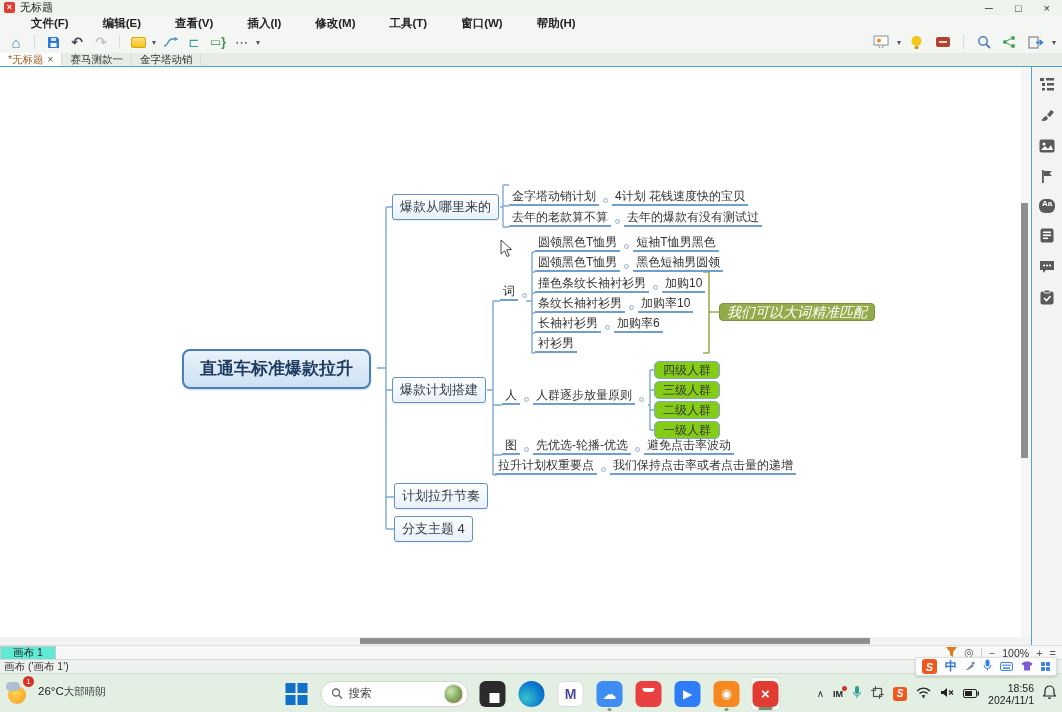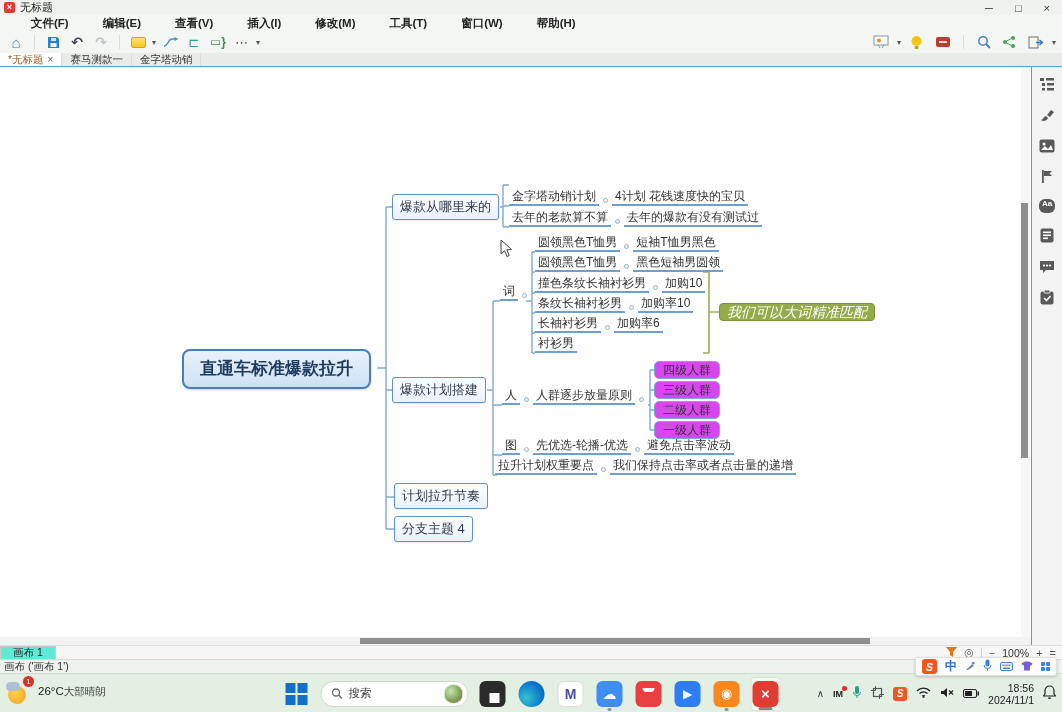--- a/index.html
+++ b/index.html
@@ -38,21 +38,21 @@
   .dtab { padding:0 8px; display:flex; align-items:center; gap:4px; color:#333; border-right:1px solid #d9ded9; }
   .dtab.active { background:#fff; color:#9a5a20; }
   .dtab .tclose { color:#555; font-size:10px; }
   .blueline { height:1px; background:#4aa3d9; }
 
   
   .canvas { position:absolute; left:0; top:67px; width:1031px; height:570px; background:#fff; overflow:hidden; }
   .links { position:absolute; left:0; top:0; }
   .topic-box { position:absolute; border:1.5px solid #6191c5; border-radius:3px; background:linear-gradient(#fdfeff,#e9f1fa); padding:4px 7px; font-size:13px; line-height:16px; color:#2f3b4c; white-space:nowrap; box-shadow:0 1px 1px rgba(80,120,170,.15); }
   .root-box { position:absolute; border:2px solid #4a7ebb; border-radius:8px; background:linear-gradient(#e9f2fa,#cde1f3); padding:8px 16px; font-size:17px; line-height:20px; font-weight:bold; color:#1d3a5f; white-space:nowrap; box-shadow:0 1px 2px rgba(60,100,160,.25); }
-  .small-box { position:absolute; border:1.2px solid #7fa9d4; border-radius:5px; background:#d946ef; padding:0 8px; height:18px; line-height:15px; font-size:12px; color:#333; white-space:nowrap; display:flex; align-items:center; }
+  .small-box { position:absolute; border:1.2px solid #7fa9d4; border-radius:5px; background:#84cc16; padding:0 8px; height:18px; line-height:15px; font-size:12px; color:#333; white-space:nowrap; display:flex; align-items:center; }
   .u-row { position:absolute; display:flex; align-items:flex-end; white-space:nowrap; }
   .u-node { display:inline-block; font-size:12px; line-height:14px; color:#333; padding:0 3px 1px; border-bottom:2px solid #6f9fd0; white-space:nowrap; }
   .conn-dot { width:5px; height:5px; border:1px solid #9db5ca; border-radius:50%; background:#eef3f8; margin:0 4px 3px; flex:none; }
   .callout { position:absolute; background:#93ab49; border:1px solid #7d9340; border-radius:4px; color:#fff; font-size:14px; font-style:italic; padding:1px 7px; height:18px; line-height:15px; white-space:nowrap; }
   .vscroll-track { position:absolute; right:1px; top:0; width:9px; height:570px; background:#f6f6f6; }
   .vscroll-thumb { position:absolute; right:2px; top:136px; width:7px; height:255px; background:#8f8f8f; }
 
   
   .sidebar { position:absolute; right:0; top:67px; width:31px; height:578px; background:#f3f3f3; border-left:1px solid #4aa3d9; display:flex; flex-direction:column; align-items:center; padding-top:8px; gap:14px; }
   .sic { width:17px; height:17px; display:flex; align-items:center; justify-content:center; }

